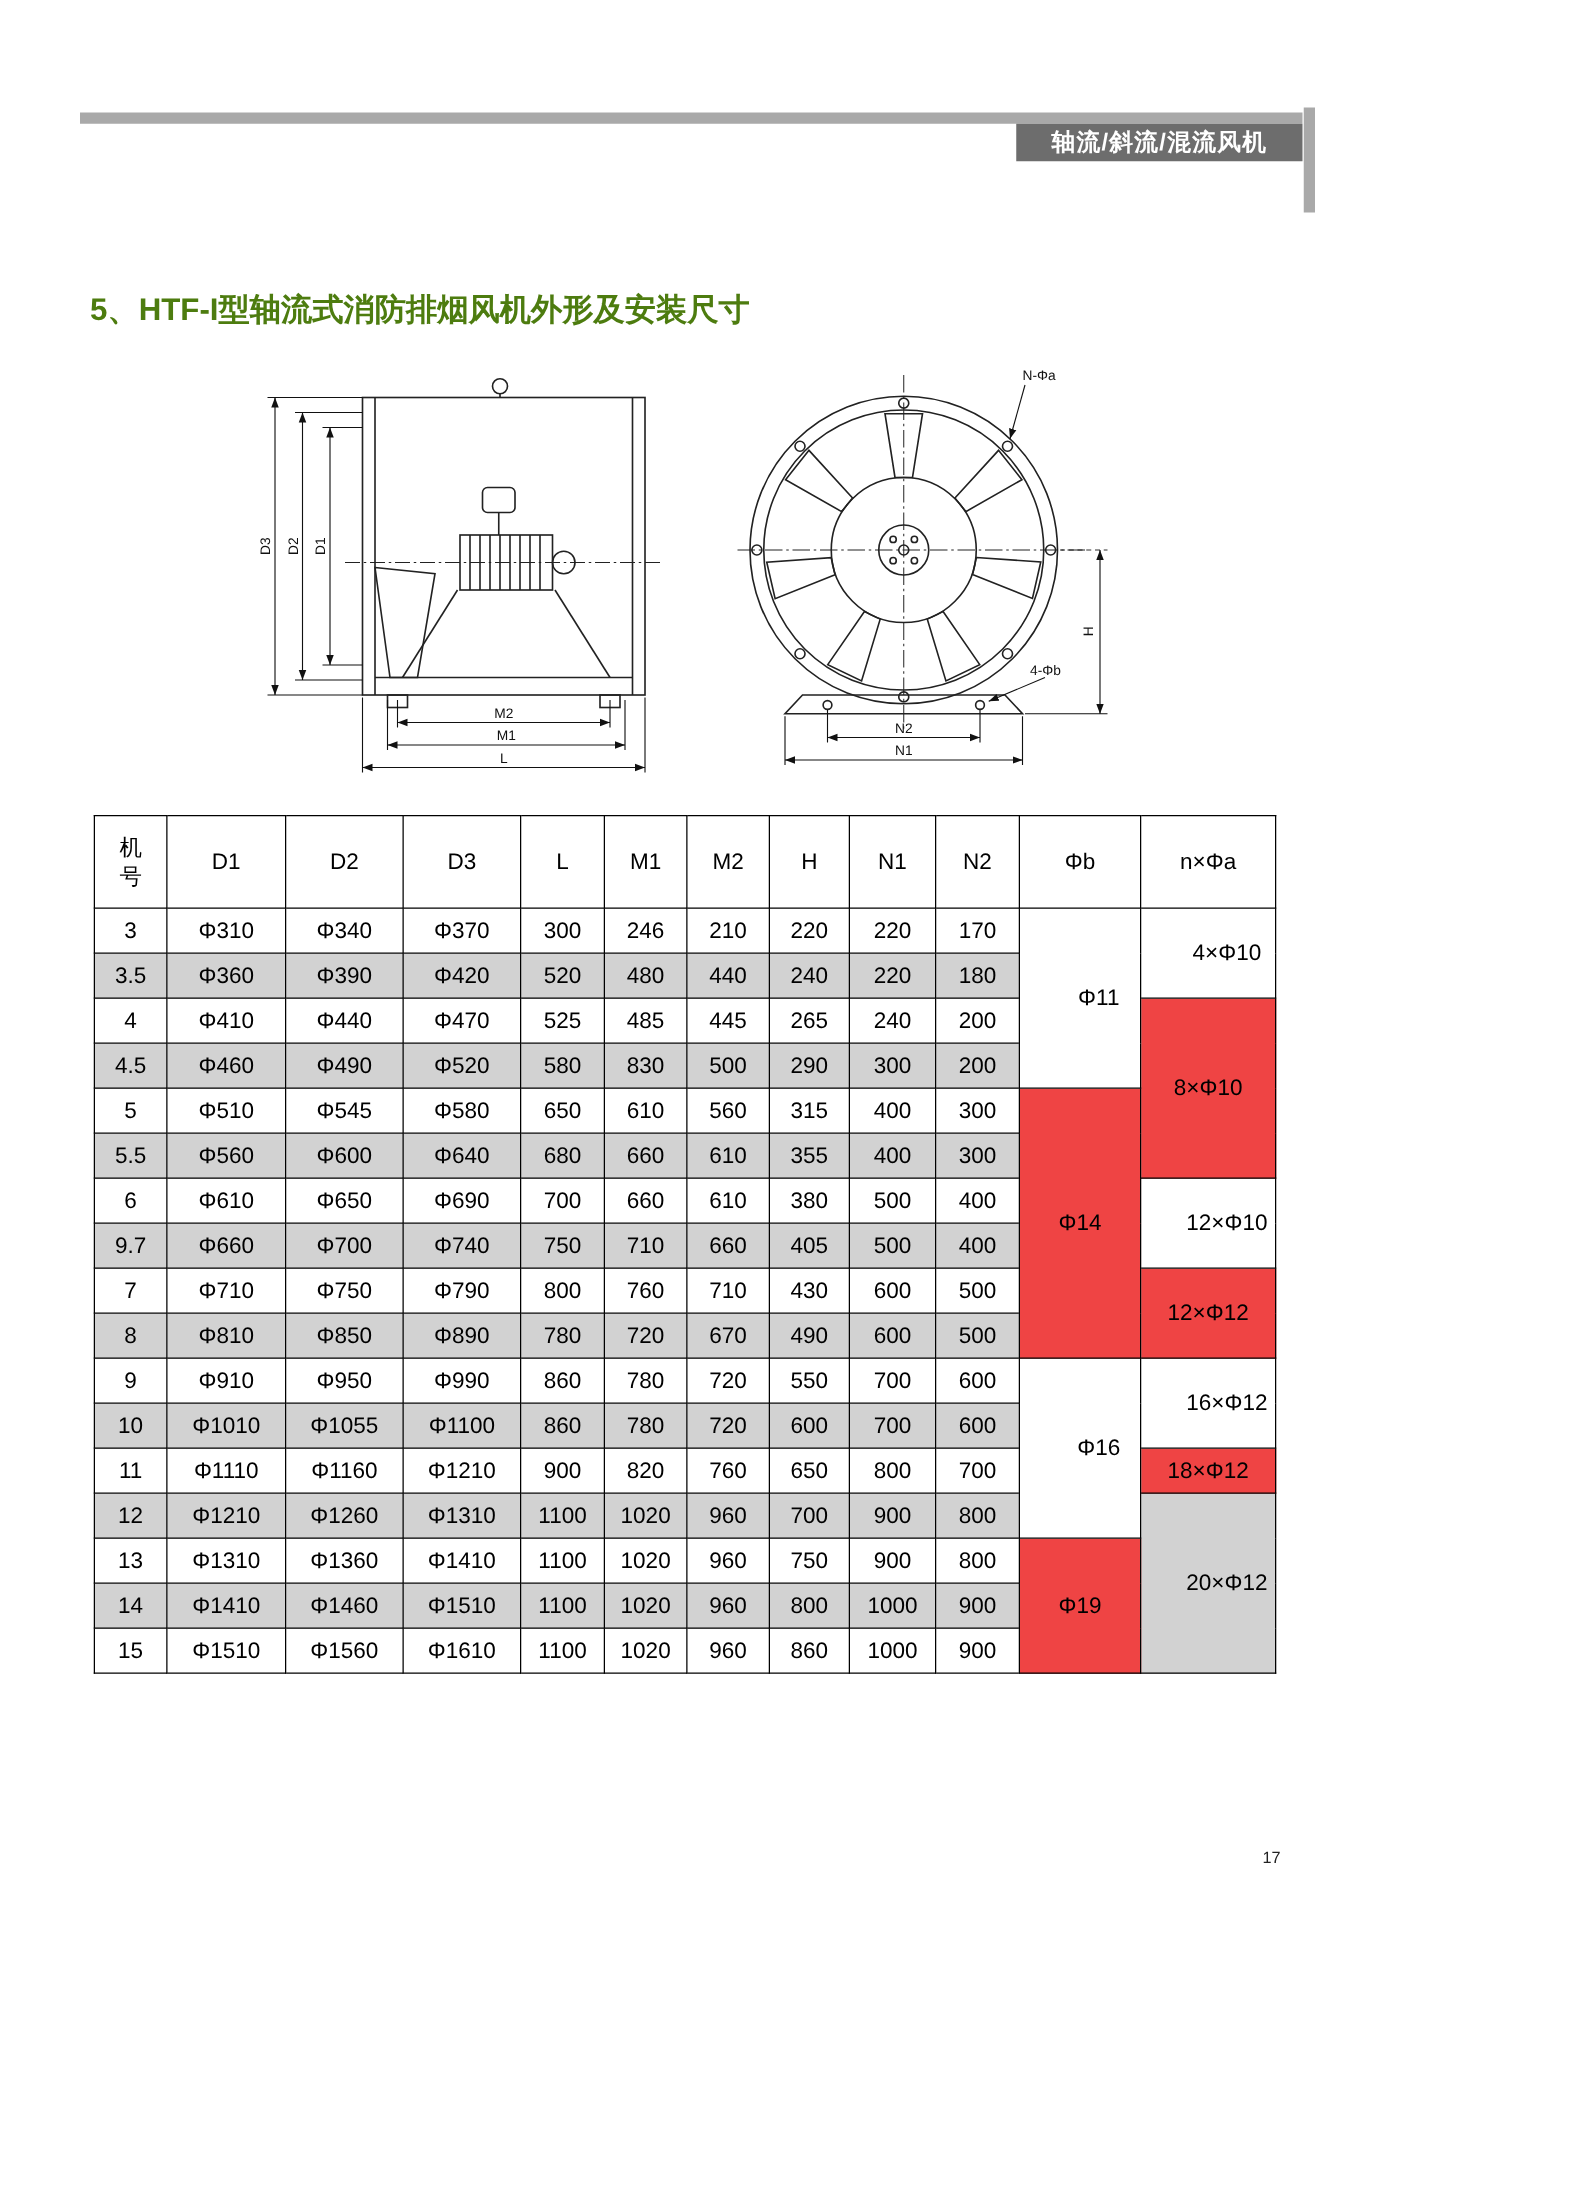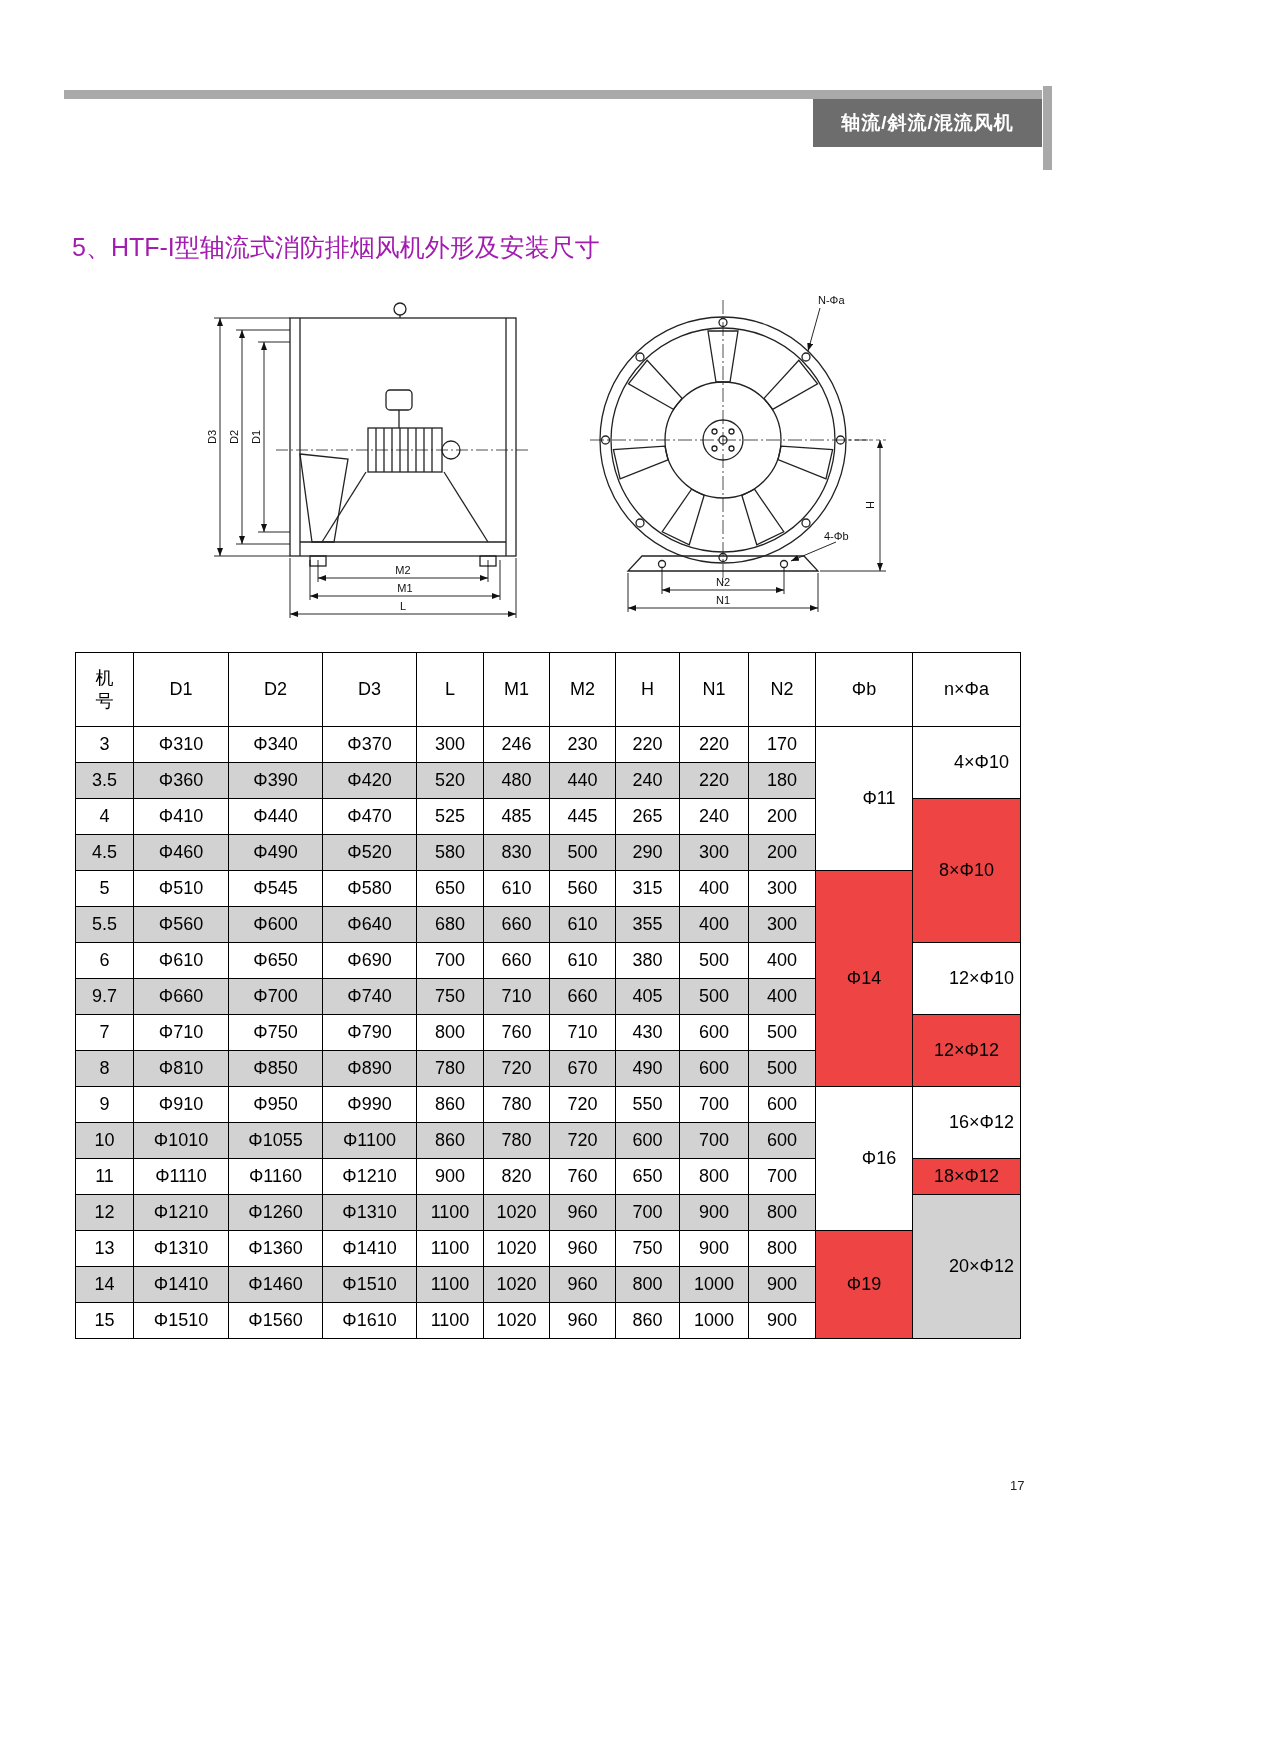--- a/index.html
+++ b/index.html
@@ -5,27 +5,27 @@
   * { margin:0; padding:0; box-sizing:border-box; }
   html,body { background:#ffffff; }
   body {
     width:1276px; height:1754px; position:relative;
     font-family:"Liberation Sans","DejaVu Sans",sans-serif;
     color:#111111;
   }
   .header-rule { position:absolute; left:64px; top:90px; width:978px; height:9px; background:#a9a9a9; }
   .header-vbar { position:absolute; left:1043px; top:86px; width:9px; height:84px; background:#a9a9a9; }
   .header-tag {
-    position:absolute; left:813px; top:99px; width:229px; height:48px;
+    position:absolute; left:813px; top:99px; width:229px; height:30px;
     background:#6d6d6d; color:#ffffff; font-size:19px; font-weight:bold;
     display:flex; align-items:center; justify-content:center; letter-spacing:1px;
   }
   .section-title {
     position:absolute; left:72px; top:231px;
-    font-size:25px; font-weight:normal; color:#a21caf;
+    font-size:25px; font-weight:bold; color:#4d7c0f;
   }
   .drawings { position:absolute; left:170px; top:290px; width:760px; height:345px; }
   .spec-table {
     position:absolute; left:75px; top:652px; width:945px;
     border-collapse:collapse; table-layout:fixed;
     font-size:18px; color:#000;
   }
   .spec-table th, .spec-table td {
     border:1px solid #000;
     text-align:center; vertical-align:middle;
@@ -198,21 +198,21 @@
       </tr>
     </thead>
   <tbody>
       <tr>
         <td>3</td>
         <td>Φ310</td>
         <td>Φ340</td>
         <td>Φ370</td>
         <td>300</td>
         <td>246</td>
-        <td>230</td>
+        <td>210</td>
         <td>220</td>
         <td>220</td>
         <td>170</td>
         <td rowspan="4" class="cell-white">Φ11</td>
         <td rowspan="2" class="cell-white">4×Φ10</td>
       </tr>
       <tr class="shaded">
         <td>3.5</td>
         <td>Φ360</td>
         <td>Φ390</td>

